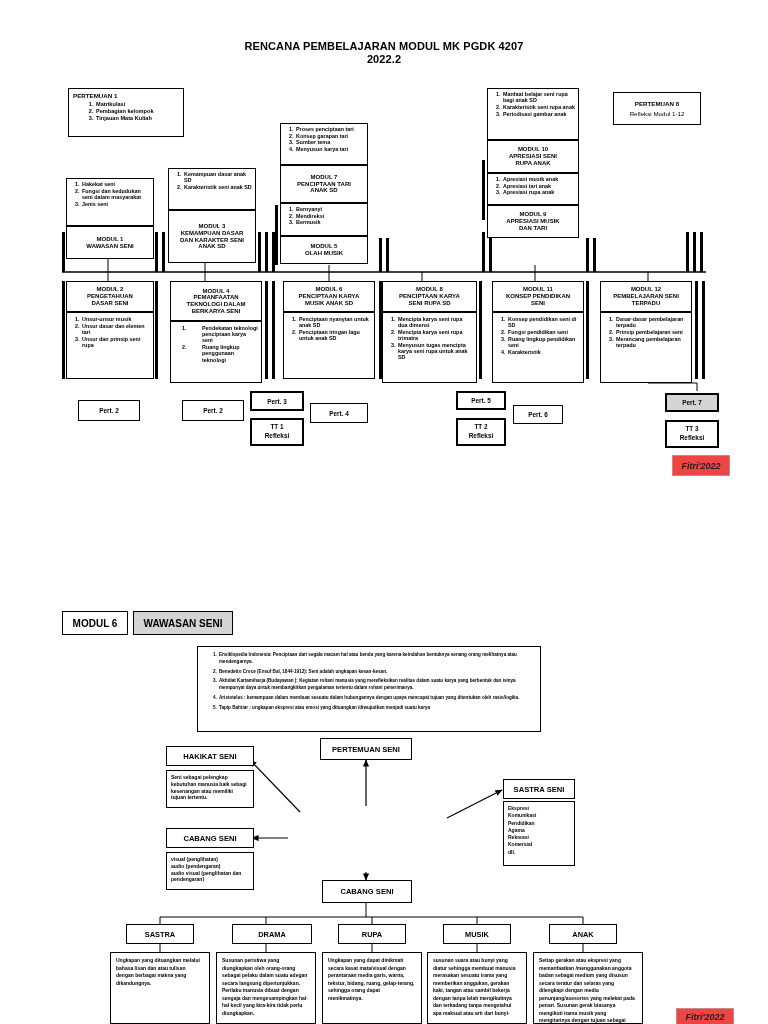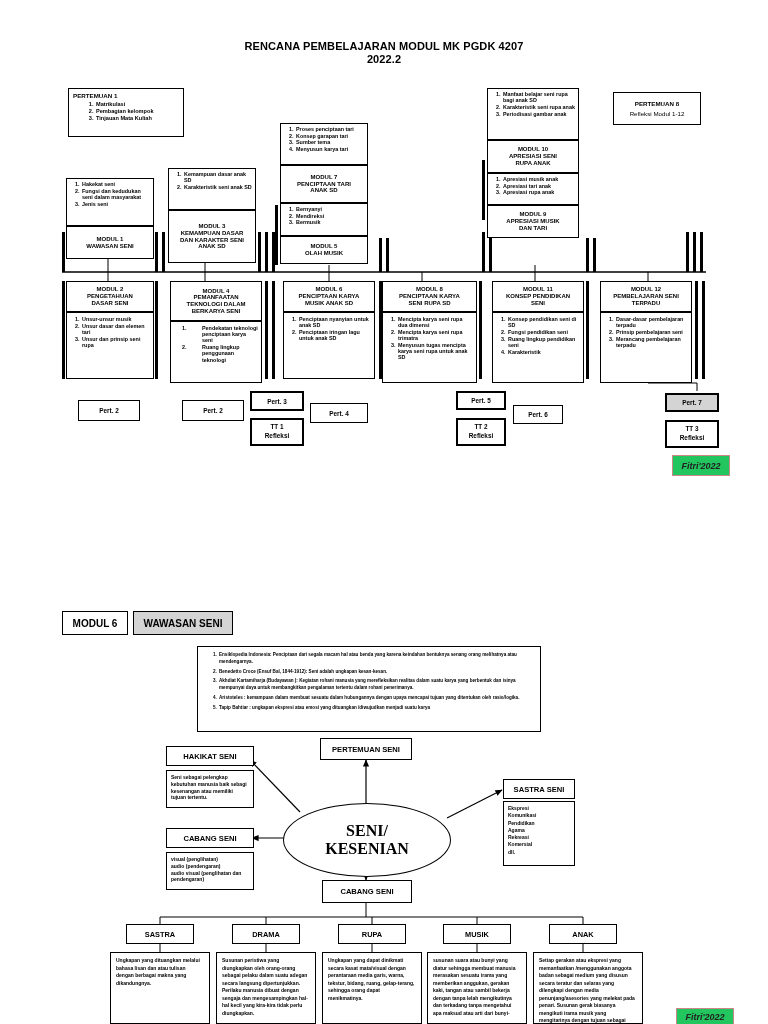--- a/index.html
+++ b/index.html
@@ -8,21 +8,21 @@
   .pg{position:absolute;inset:0;}
   .abs{position:absolute;box-sizing:border-box;}
   .bx{border:1px solid #000;background:#fff;box-sizing:border-box;}
   .ttl{position:absolute;left:0;right:0;text-align:center;font-weight:bold;font-size:11px;letter-spacing:.1px;}
   .hdr{font-weight:bold;text-align:center;line-height:1.12;}
   .lst{line-height:1.15;}
   ol.n{margin:0;padding:0 0 0 11px;list-style:decimal;}
   ol.n>li{margin:0 0 .5px 0;padding-left:1px;}
   .thick{border:2.2px solid #000;}
   .vbar{position:absolute;background:#000;}
-  .sig{position:absolute;background:#22c55e;border:1px solid #c88;
+  .sig{position:absolute;background:#ef4444;border:1px solid #c88;
        font-style:italic;font-weight:bold;font-size:9px;color:#222;
        display:flex;align-items:center;justify-content:center;}
   .oval{position:absolute;border:1.4px solid #000;border-radius:50%;background:#fff;
         display:flex;align-items:center;justify-content:center;text-align:center;
         font-family:"Liberation Serif",serif;font-weight:bold;font-size:16px;line-height:1.15;}
   .gray{background:#d4d4d4;}
   .ctr{display:flex;align-items:center;justify-content:center;text-align:center;}
   svg.lay{position:absolute;left:0;top:0;width:768px;height:1024px;pointer-events:none;}
 </style>
 </head>
@@ -273,24 +273,20 @@
     <line x1="477" y1="917" x2="477" y2="924" stroke="#000" stroke-width="1"></line>
     <line x1="583" y1="917" x2="583" y2="924" stroke="#000" stroke-width="1"></line>
 
     <line x1="160" y1="944" x2="160" y2="952" stroke="#000" stroke-width="1"></line>
     <line x1="266" y1="944" x2="266" y2="952" stroke="#000" stroke-width="1"></line>
     <line x1="372" y1="944" x2="372" y2="952" stroke="#000" stroke-width="1"></line>
     <line x1="477" y1="944" x2="477" y2="952" stroke="#000" stroke-width="1"></line>
     <line x1="583" y1="944" x2="583" y2="952" stroke="#000" stroke-width="1"></line>
   </svg>
 
-  <div class="oval" style="left:283px;top:803px;width:166px;height:72px;">
-    <span style="white-space:pre-line;">SENI/
-KESENIAN</span>
-  </div>
 
   <div class="abs bx ctr" style="left:320px;top:738px;width:92px;height:22px;font-size:7.6px;font-weight:bold;">PERTEMUAN SENI</div>
 
   <div class="abs bx ctr" style="left:166px;top:746px;width:88px;height:20px;font-size:7.6px;font-weight:bold;">HAKIKAT SENI</div>
   <div class="abs bx" style="left:166px;top:770px;width:88px;height:38px;padding:3px 4px;font-size:5px;font-weight:bold;line-height:1.35;">Seni sebagai pelengkap kebutuhan manusia baik sebagi kesenangan atau memiliki tujuan tertentu.</div>
 
   <div class="abs bx ctr" style="left:166px;top:828px;width:88px;height:20px;font-size:7.6px;font-weight:bold;">CABANG SENI</div>
   <div class="abs bx" style="left:166px;top:852px;width:88px;height:38px;padding:3px 4px;font-size:5px;font-weight:bold;line-height:1.35;white-space:pre-line;">visual (penglihatan)
 audio (pendengaran)
 audio visual (penglihatan dan pendengaran)</div>
@@ -300,21 +296,21 @@
 Komunikasi
 Pendidikan
 Agama
 Rekreasi
 Komersial
 dll.</div>
 
   <div class="abs bx ctr" style="left:322px;top:880px;width:90px;height:23px;font-size:7.6px;font-weight:bold;">CABANG SENI</div>
 
   <div class="abs bx ctr" style="left:126px;top:924px;width:68px;height:20px;font-size:7.4px;font-weight:bold;">SASTRA</div>
-  <div class="abs bx ctr" style="left:232px;top:924px;width:68px;height:20px;font-size:7.4px;font-weight:bold;">DRAMA</div>
+  <div class="abs bx ctr" style="left:232px;top:924px;width:80px;height:20px;font-size:7.4px;font-weight:bold;">DRAMA</div>
   <div class="abs bx ctr" style="left:338px;top:924px;width:68px;height:20px;font-size:7.4px;font-weight:bold;">RUPA</div>
   <div class="abs bx ctr" style="left:443px;top:924px;width:68px;height:20px;font-size:7.4px;font-weight:bold;">MUSIK</div>
   <div class="abs bx ctr" style="left:549px;top:924px;width:68px;height:20px;font-size:7.4px;font-weight:bold;">ANAK</div>
 
   <div class="abs bx" style="left:110px;top:952px;width:100px;height:72px;padding:4px 5px;font-size:5px;font-weight:bold;line-height:1.5;">Ungkapan yang dituangkan melalui bahasa lisan dan atau tulisan dengan berbagai makna yang dikandungnya.</div>
   <div class="abs bx" style="left:216px;top:952px;width:100px;height:72px;padding:4px 5px;font-size:5px;font-weight:bold;line-height:1.5;">Susunan peristiwa yang diungkapkan oleh orang-orang sebagai pelaku dalam suatu adegan secara langsung dipertunjukkan. Perilaku manusia dibuat dengan sengaja dan mengesampingkan hal-hal kecil yang kira-kira tidak perlu diungkapkan.</div>
   <div class="abs bx" style="left:322px;top:952px;width:100px;height:72px;padding:4px 5px;font-size:5px;font-weight:bold;line-height:1.5;">Ungkapan yang dapat dinikmati secara kasat mata/visual dengan perantaraan media garis, warna, tekstur, bidang, ruang, gelap-terang, sehingga orang dapat menikmatinya.</div>
   <div class="abs bx" style="left:427px;top:952px;width:100px;height:72px;padding:4px 5px;font-size:5px;font-weight:bold;line-height:1.5;">susunan suara atau bunyi yang diatur sehingga membuat manusia merasakan sesuatu irama yang memberikan anggukan, gerakan kaki, tangan atau sambil bekerja dengan tanpa lelah mengikutinya dan terkadang tanpa mengetahui apa maksud atau arti dari bunyi-</div>
   <div class="abs bx" style="left:533px;top:952px;width:110px;height:72px;padding:4px 5px;font-size:5px;font-weight:bold;line-height:1.5;">Setiap gerakan atau ekspresi yang memanfaatkan /menggunakan anggota badan sebagai medium yang disusun secara teratur dan selaras yang dilengkapi dengan media penunjang/asesories yang melekat pada penari. Susunan gerak biasanya mengikuti irama musik yang mengitarinya dengan tujuan sebagai</div>
 

